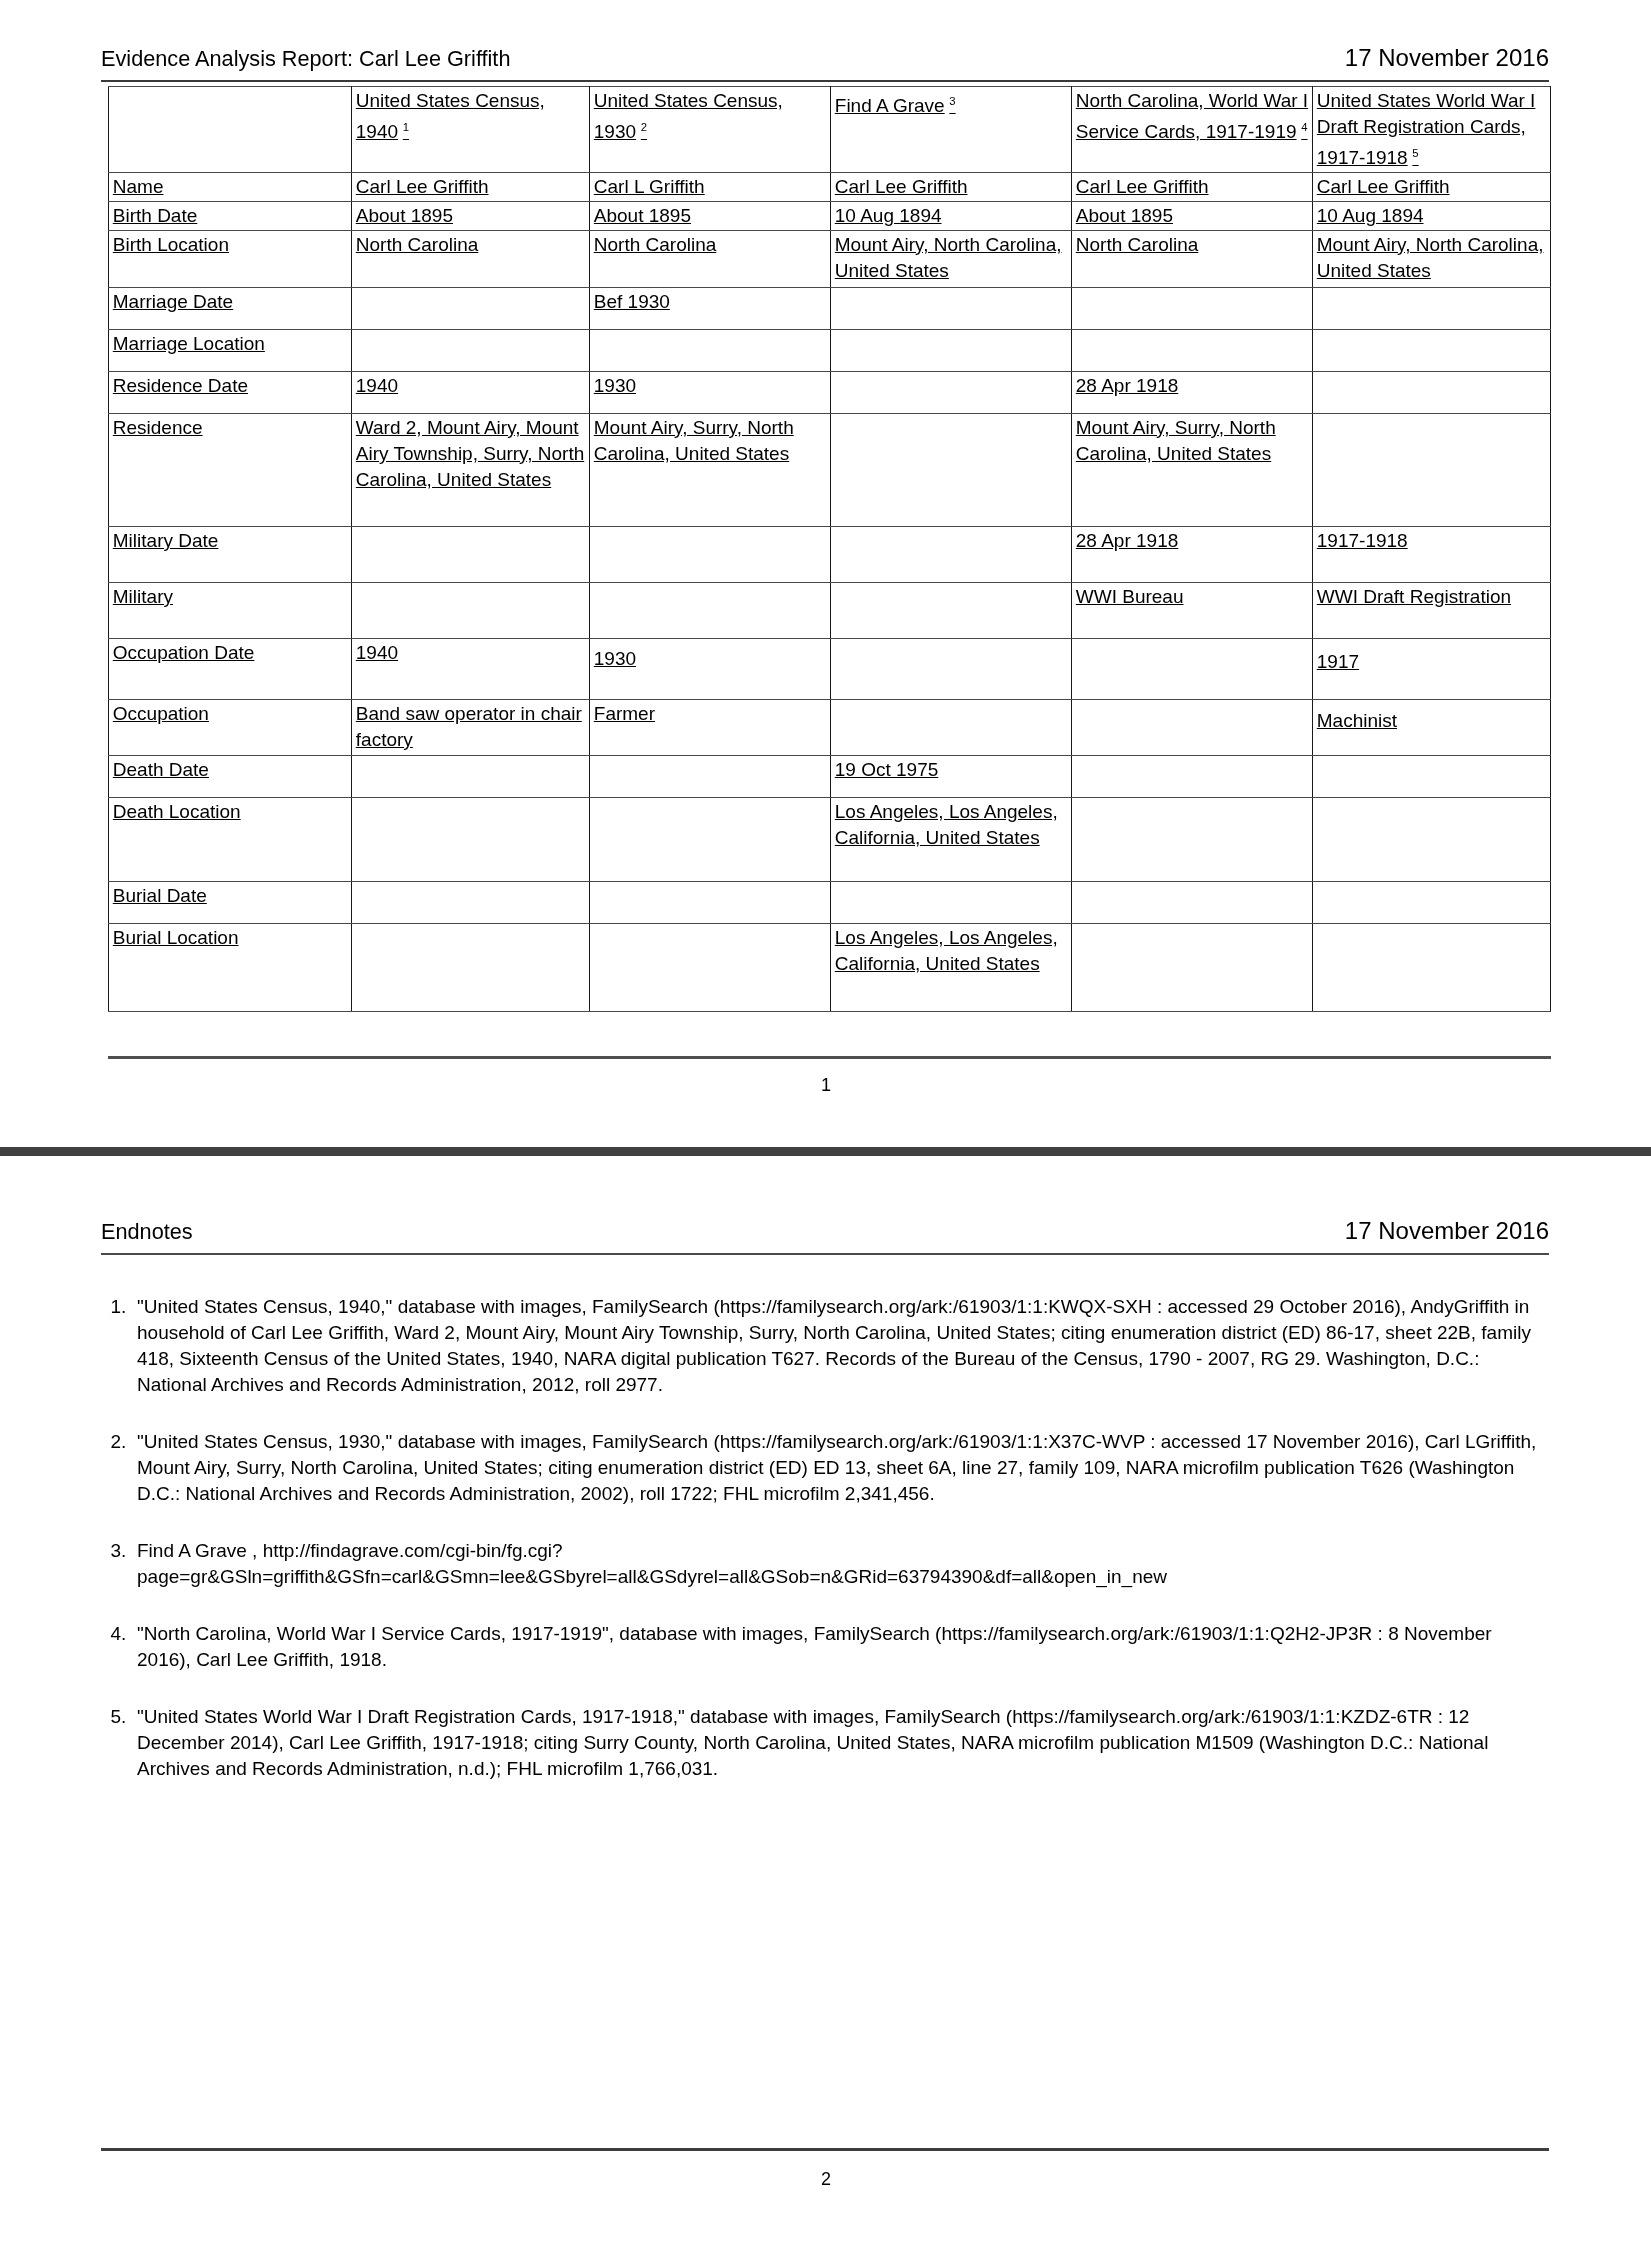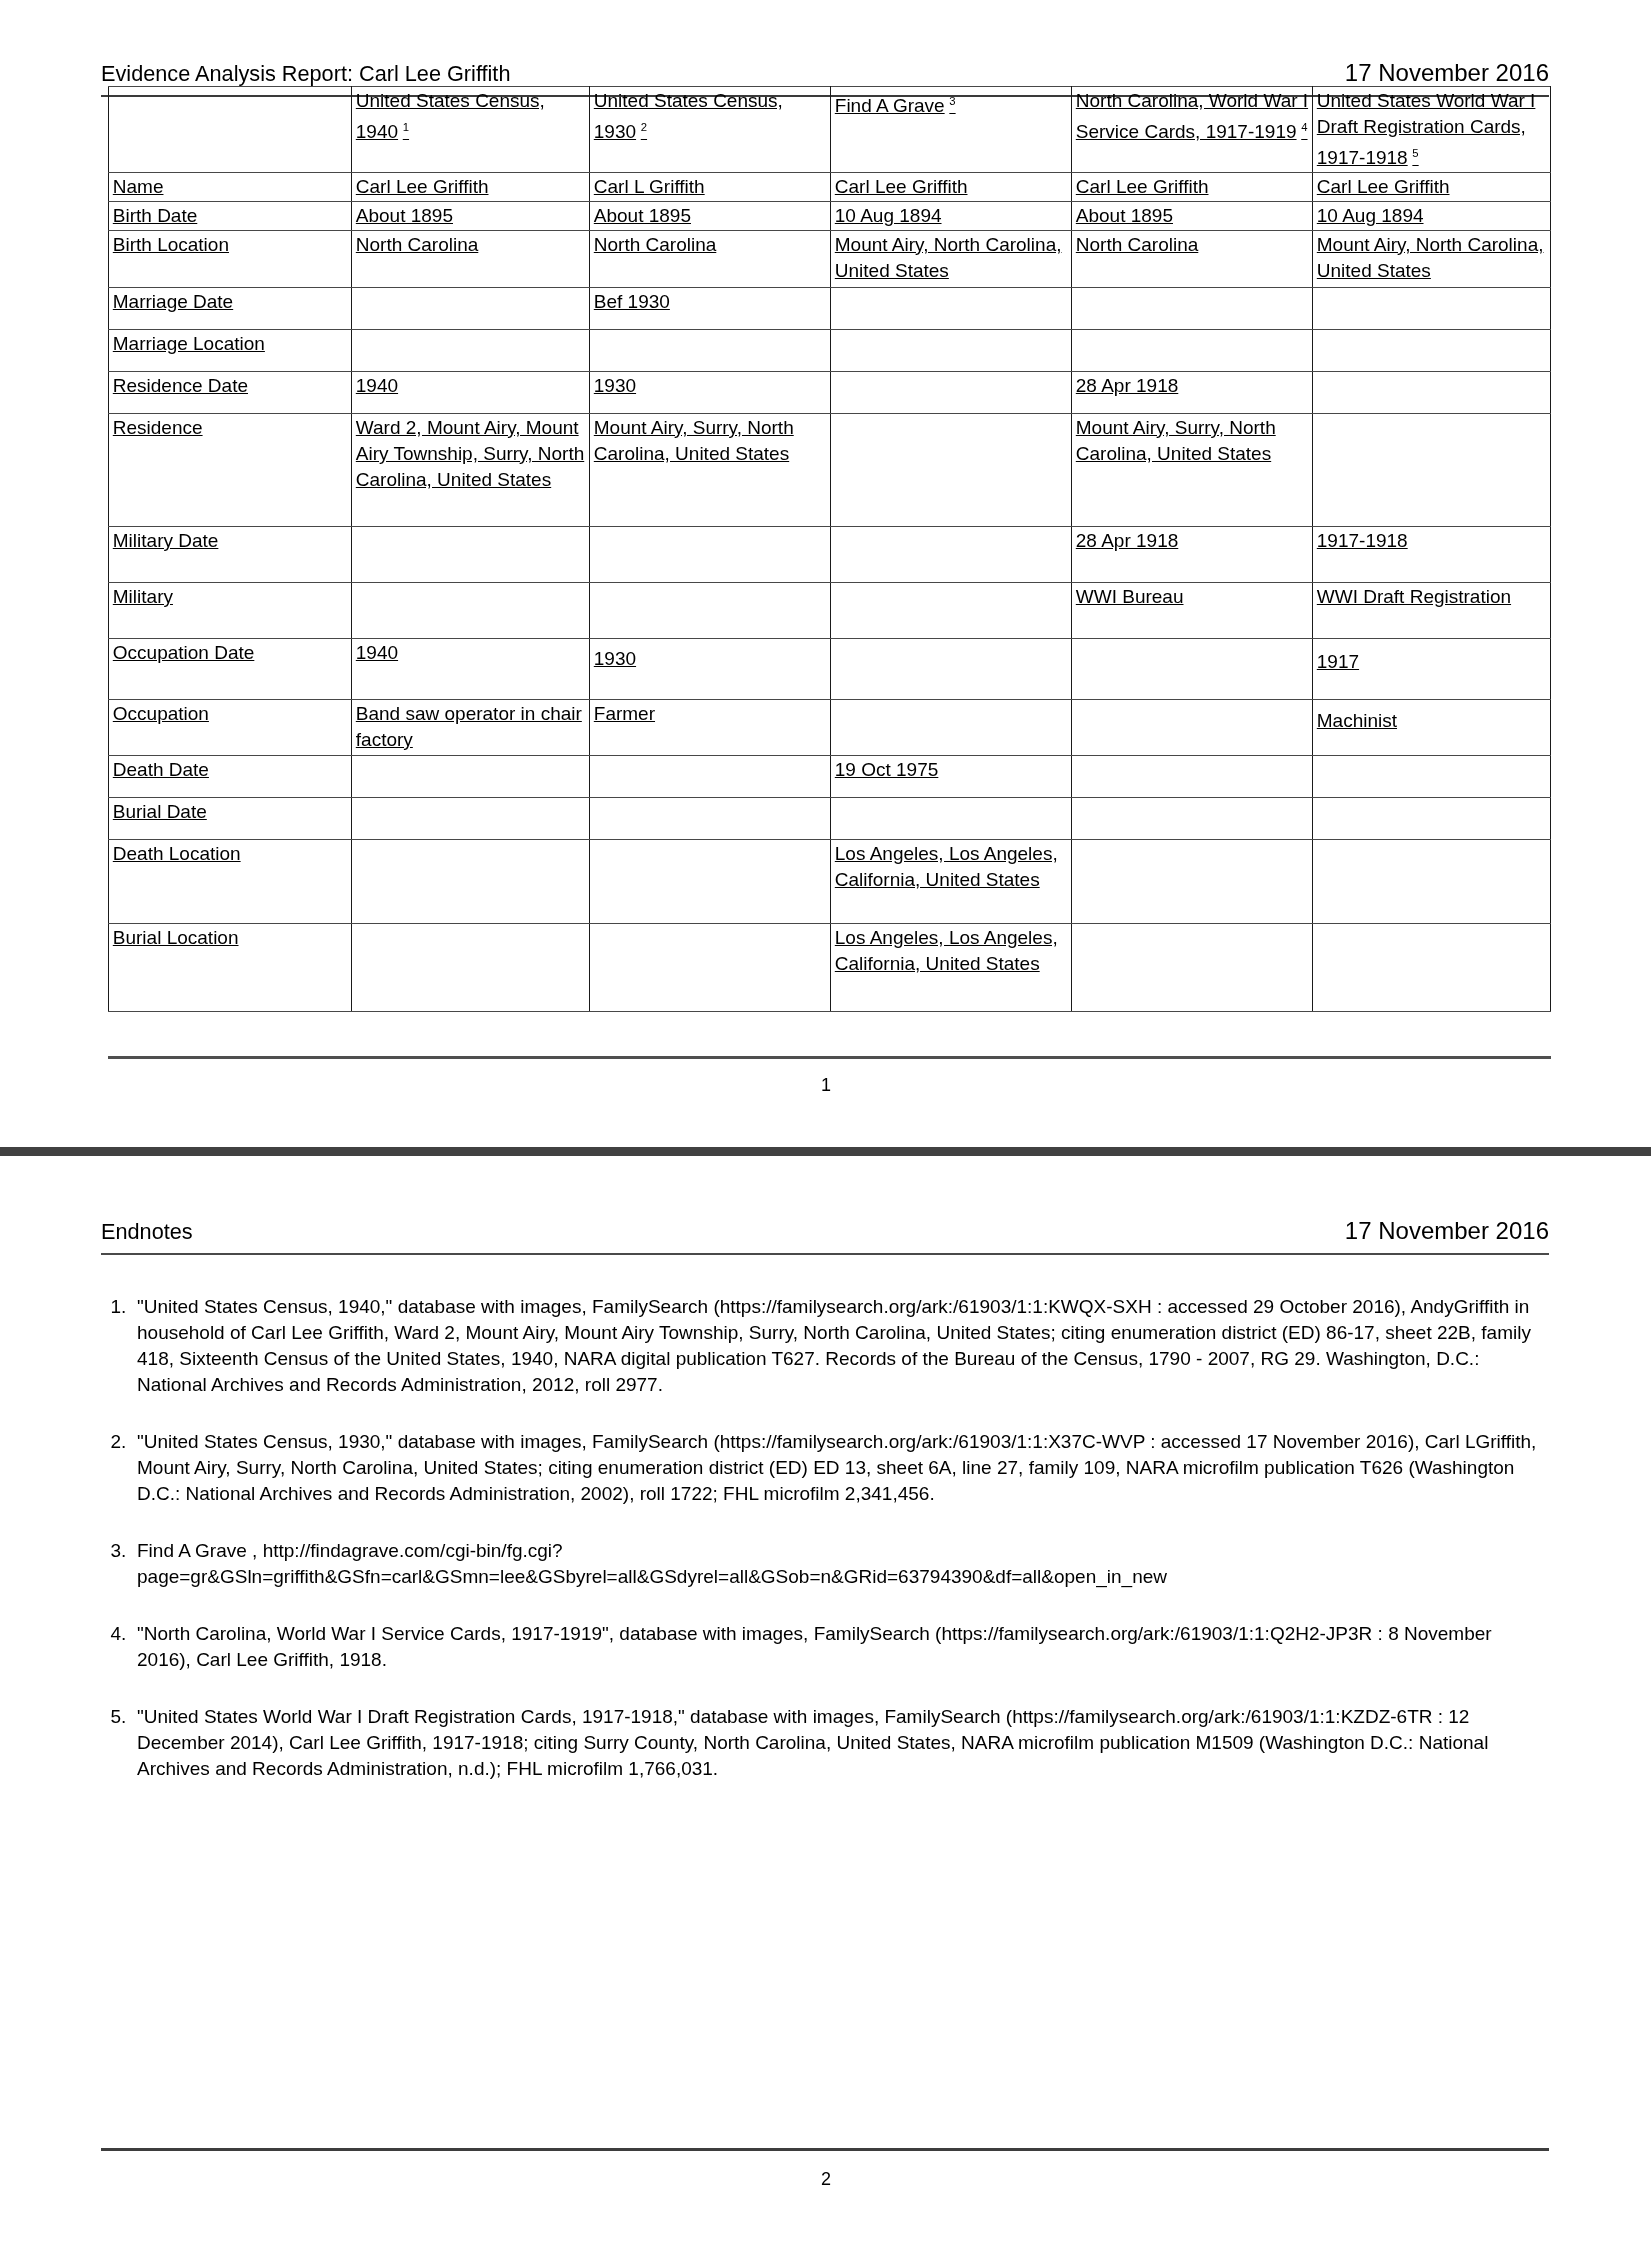--- a/index.html
+++ b/index.html
@@ -7,21 +7,21 @@
     position:relative;width:1652px;height:2260px;background:#ffffff;
     font-family:"Liberation Sans","DejaVu Sans",sans-serif;color:#000;
     overflow:hidden;
   }
   
   .doc-header{
     position:absolute;left:101px;width:1448px;
     display:flex;justify-content:space-between;align-items:baseline;
     border-bottom:2.8px solid #3a3a3a;padding-bottom:8.5px;
   }
-  .p1-header{top:45px;margin-top:15px;}
+  .p1-header{top:45px;}
   .p2-header{top:1218px;border-bottom-color:#4a4a4a;gap:36px;}
   .doc-title{font-size:21.7px;line-height:1.1;}
   .doc-date{font-size:24px;line-height:1.1;}
   
   table.cmp{
     position:absolute;top:86px;left:108px;
     border-collapse:collapse;table-layout:fixed;width:1443px;
     font-size:19px;
     text-decoration:underline;
   }
@@ -165,33 +165,33 @@
       <td style="padding-top:7.5px">Machinist</td>
     </tr>
     <tr style="height:42px">
       <td>Death Date</td>
       <td></td>
       <td></td>
       <td>19 Oct 1975</td>
       <td></td>
       <td></td>
     </tr>
-    <tr style="height:42px">
-      <td>Burial Date</td>
-      <td></td>
-      <td></td>
-      <td></td>
-      <td></td>
-      <td></td>
-    </tr>
     <tr style="height:84px">
       <td>Death Location</td>
       <td></td>
       <td></td>
       <td>Los Angeles, Los Angeles, California, United States</td>
+      <td></td>
+      <td></td>
+    </tr>
+    <tr style="height:42px">
+      <td>Burial Date</td>
+      <td></td>
+      <td></td>
+      <td></td>
       <td></td>
       <td></td>
     </tr>
     <tr style="height:88px">
       <td>Burial Location</td>
       <td></td>
       <td></td>
       <td>Los Angeles, Los Angeles, California, United States</td>
       <td></td>
       <td></td>

